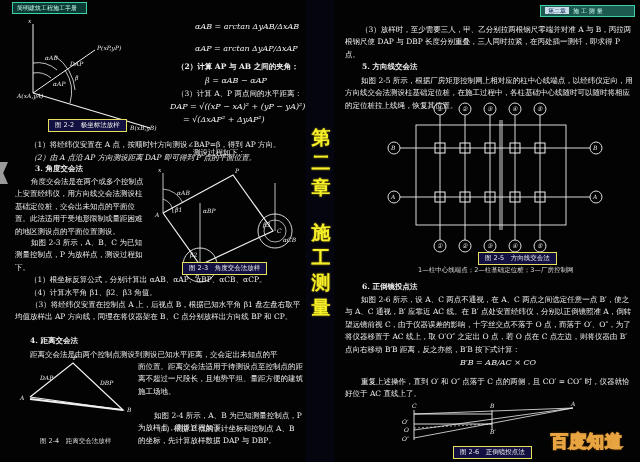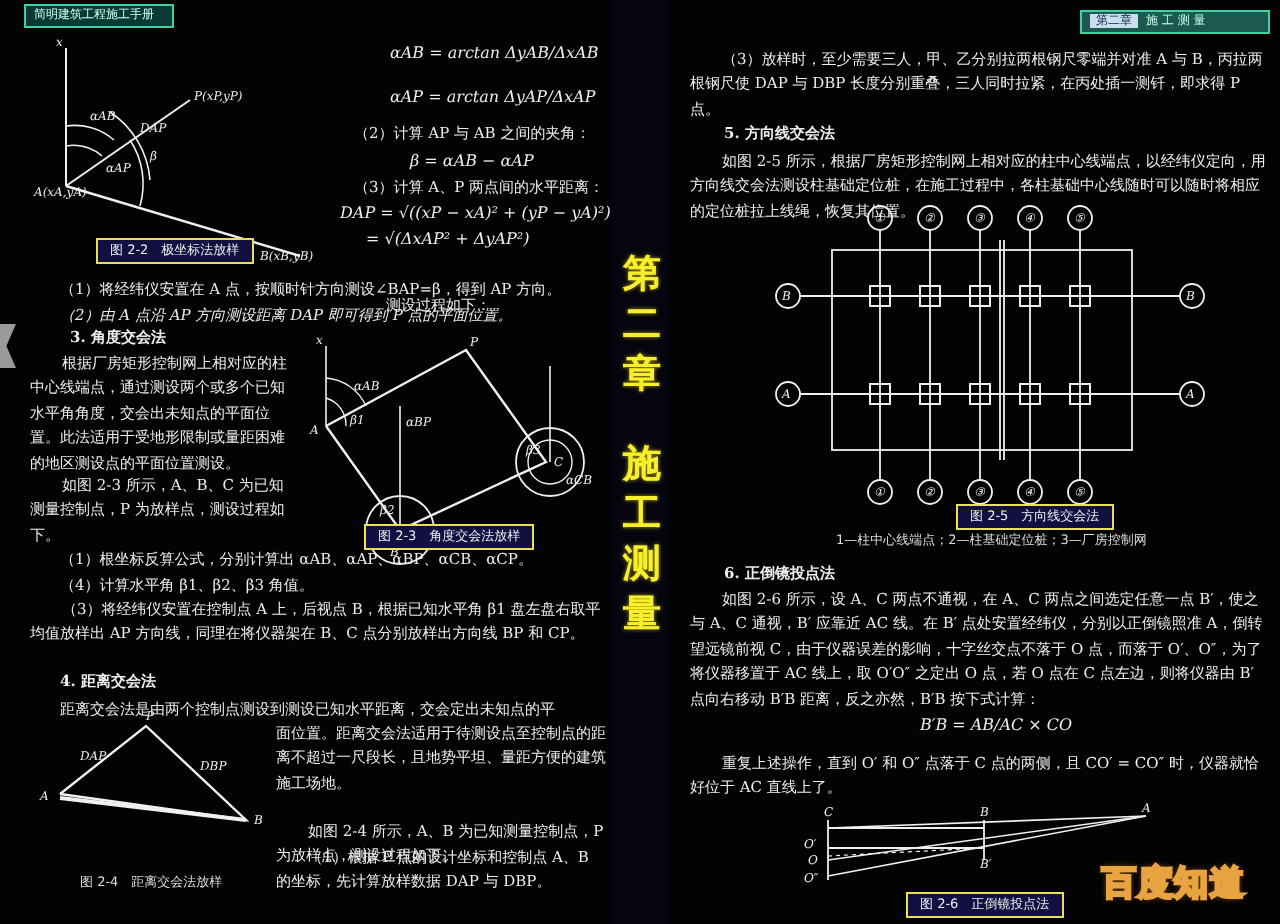--- a/index.html
+++ b/index.html
@@ -67,32 +67,32 @@
   <text x="105" y="112">B(xB,yB)</text>
   <text x="20" y="42">αAB</text>
   <text x="28" y="68">αAP</text>
   <text x="45" y="48">DAP</text>
   <text x="50" y="62">β</text>
 </svg>
 <div class="caption" style="left:48px;top:119px;">图 2-2　极坐标法放样</div>
 
 <div class="formula" style="left:195px;top:22px;">αAB = arctan ΔyAB/ΔxAB</div>
 <div class="formula" style="left:195px;top:44px;">αAP = arctan ΔyAP/ΔxAP</div>
-<div class="txt" style="left:177px;top:61px;">（2）计算 AP 与 AB 之间的夹角：</div>
+<div class="txt" style="left:177px;top:61px;font-weight:bold;">（2）计算 AP 与 AB 之间的夹角：</div>
 <div class="formula" style="left:205px;top:76px;">β = αAB − αAP</div>
 <div class="txt" style="left:177px;top:88px;">（3）计算 A、P 两点间的水平距离：</div>
 <div class="formula" style="left:170px;top:102px;">DAP = √((xP − xA)² + (yP − yA)²)</div>
 <div class="formula" style="left:183px;top:115px;">= √(ΔxAP² + ΔyAP²)</div>
 <div class="txt" style="left:193px;top:127px;margin-top:20px;">测设过程如下：</div>
 
 <div class="txt" style="left:30px;top:139px;">（1）将经纬仪安置在 A 点，按顺时针方向测设∠BAP=β，得到 AP 方向。</div>
 <div class="txt" style="left:30px;top:152px;font-style:italic;">（2）由 A 点沿 AP 方向测设距离 DAP 即可得到 P 点的平面位置。</div>
 
 <div class="heading" style="left:35px;top:164px;">3. 角度交会法</div>
-<div class="para" style="left:15px;top:176px;width:132px;text-indent:16px;">根据厂房矩形控制网上相对应的柱中心线端点，通过测设两个或多个已知水平角角度，交会出未知点的平面位置。此法适用于受地形限制或量距困难的地区测设点的平面位置测设。</div>
+<div class="para" style="left:15px;top:176px;width:132px;text-indent:16px;">角度交会法是在两个或多个控制点上安置经纬仪，用方向线交会法测设柱基础定位桩，交会出未知点的平面位置。此法适用于受地形限制或量距困难的地区测设点的平面位置测设。</div>
 <div class="para" style="left:15px;top:237px;width:132px;text-indent:16px;">如图 2-3 所示，A、B、C 为已知测量控制点，P 为放样点，测设过程如下。</div>
 <div class="txt" style="left:30px;top:274px;">（1）根坐标反算公式，分别计算出 αAB、αAP、αBP、αCB、αCP。</div>
 <div class="txt" style="left:30px;top:287px;">（4）计算水平角 β1、β2、β3 角值。</div>
 <div class="para" style="left:15px;top:299px;width:288px;text-indent:16px;">（3）将经纬仪安置在控制点 A 上，后视点 B，根据已知水平角 β1 盘左盘右取平均值放样出 AP 方向线，同理在将仪器架在 B、C 点分别放样出方向线 BP 和 CP。</div>
 
 <svg width="150" height="120" style="left:155px;top:165px;">
   <line x1="8" y1="8" x2="8" y2="48" stroke-width="0.8"></line>
   <line x1="120" y1="18" x2="120" y2="66" stroke-width="0.8"></line>
   <line x1="45" y1="38" x2="45" y2="100" stroke-width="0.8"></line>
   <polyline points="8,48 78,10 118,66 45,100 8,48" stroke-width="1.2"></polyline>

